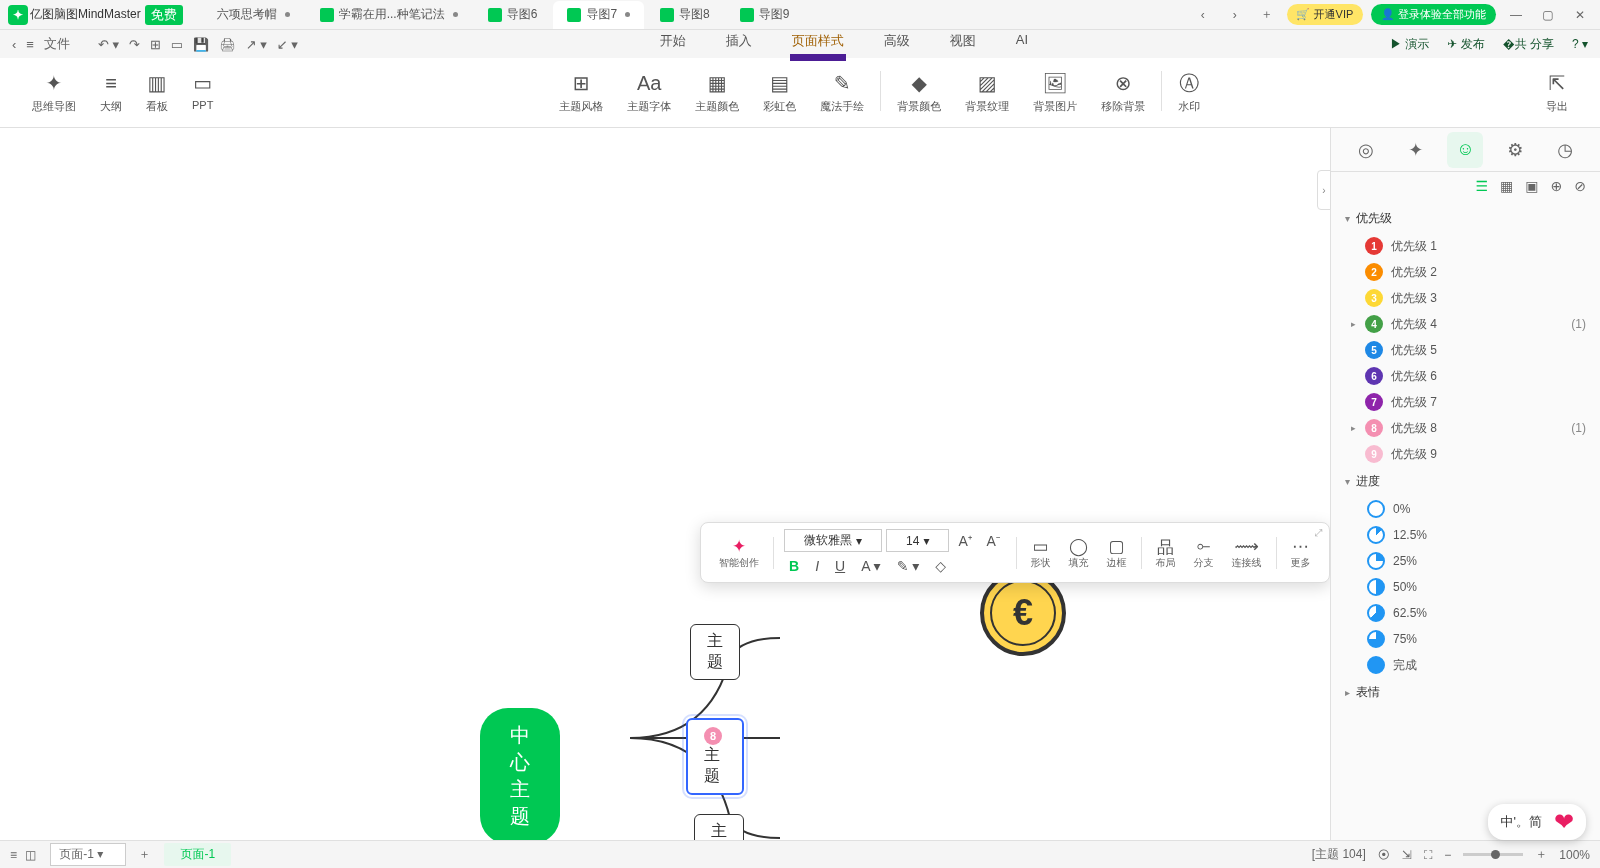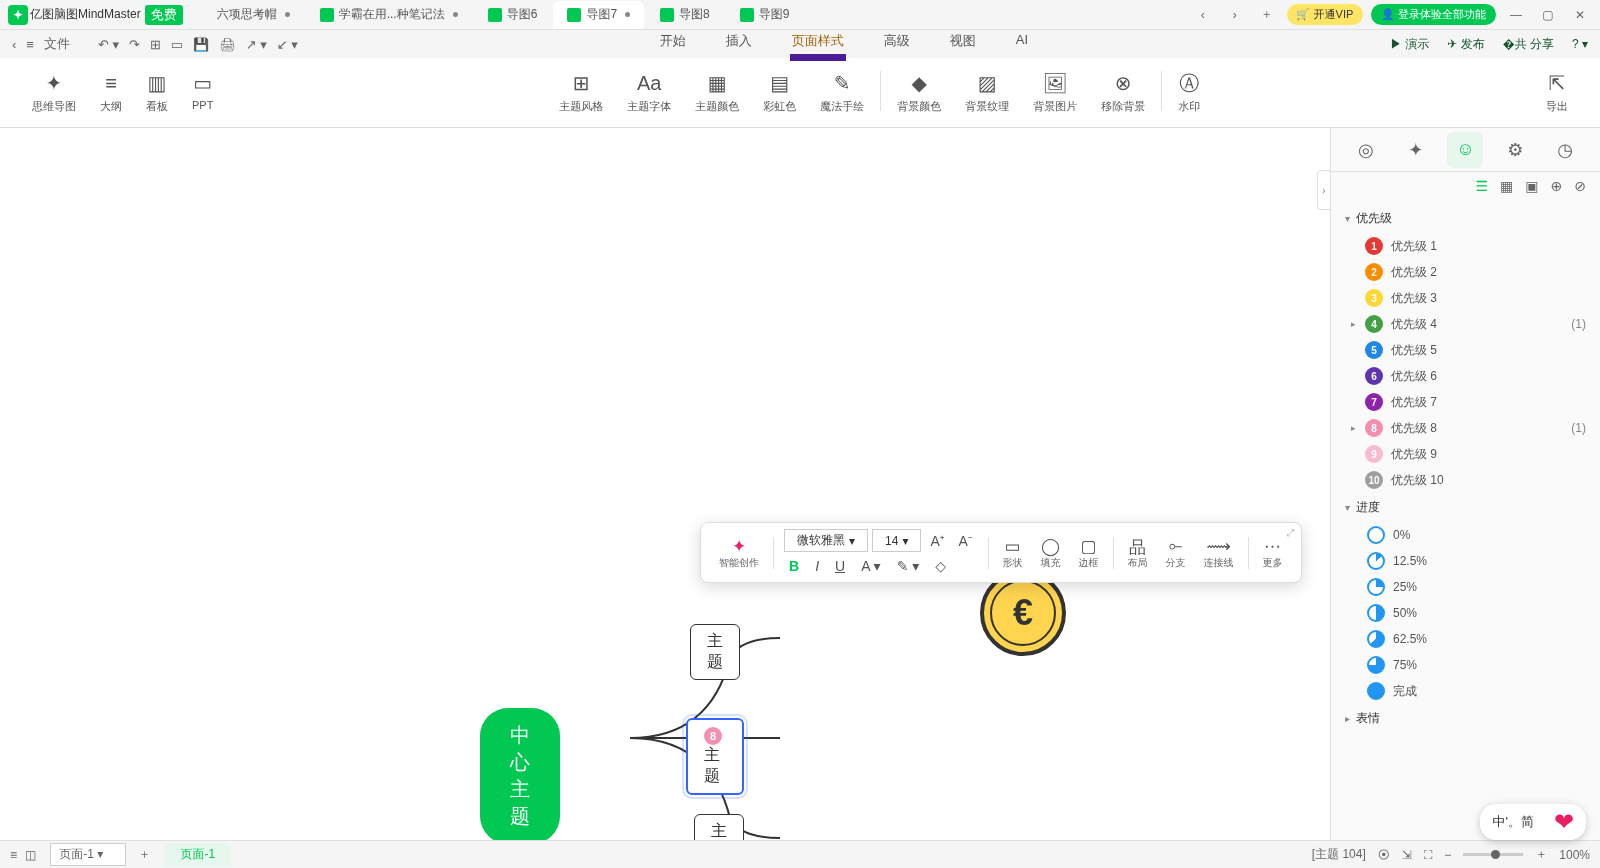--- a/index.html
+++ b/index.html
@@ -52,26 +52,26 @@
 .mindmap{position:absolute;top:380px;left:480px}
 .central{position:absolute;left:0;top:200px;background:#00c853;color:#fff;padding:14px 30px;border-radius:28px;font-size:20px;font-weight:500}
 .topic{position:absolute;border:1.5px solid #333;border-radius:6px;padding:6px 16px;font-size:16px;background:#fff}
 .topic.sel{border:2.5px solid #3366ff;outline:2px solid rgba(51,102,255,.2);outline-offset:2px}
 .topic-badge{display:inline-flex;width:18px;height:18px;background:#f48fb1;color:#fff;border-radius:50%;align-items:center;justify-content:center;font-size:11px;font-weight:bold;margin-right:4px;vertical-align:middle}
 .coin{position:absolute;width:86px;height:86px;border:4px solid #333;border-radius:50%;background:#ffd54f;display:flex;align-items:center;justify-content:center;font-size:36px;font-weight:bold;color:#333}
 .coin::before{content:"";position:absolute;inset:6px;border:2px solid #333;border-radius:50%}
 .floatbar{position:absolute;background:#fff;border:1px solid #ddd;border-radius:8px;box-shadow:0 4px 16px rgba(0,0,0,.15);display:flex;align-items:center;padding:6px 10px;gap:2px}
 .fb-grp{display:flex;flex-direction:column;align-items:center;padding:0 8px;font-size:10px;color:#666;cursor:pointer}
 .fb-ico{font-size:17px;color:#555;height:20px}
-.fb-sel{border:1px solid #ccc;padding:2px 12px;font-size:12px;display:flex;align-items:center;gap:4px}
+.fb-sel{border:1px solid #ccc;padding:2px 19px;font-size:12px;display:flex;align-items:center;gap:4px}
 .fb-sep{width:1px;height:32px;background:#e0e0e0;margin:0 4px}
 .fb-btn{padding:2px 5px;cursor:pointer;font-size:14px;color:#555}
 .collapse-btn{position:absolute;top:42px;left:-14px;width:14px;height:40px;background:#fff;border:1px solid #ddd;border-radius:4px 0 0 4px;display:flex;align-items:center;justify-content:center;font-size:10px;color:#888;cursor:pointer}
 svg.connector{position:absolute;pointer-events:none}
-.ime{position:absolute;bottom:28px;right:14px;background:#fff;border-radius:16px;padding:4px 12px;box-shadow:0 2px 8px rgba(0,0,0,.2);display:flex;align-items:center;gap:20px;font-size:13px}
+.ime{position:absolute;bottom:28px;right:14px;background:#fff;border-radius:16px;padding:4px 12px;box-shadow:0 2px 8px rgba(0,0,0,.2);display:flex;align-items:center;gap:12px;font-size:13px}
 .heart{color:#e91e63;font-size:24px}
 </style>
 </head>
 <body>
 
 <div class="titlebar">
   <div class="logo">✦</div>
   <span class="apptitle">亿图脑图MindMaster</span>
   <span class="freebadge">免费</span>
   <div class="tabs" id="tabs">
@@ -349,25 +349,20 @@
           <span class="arrow">▸</span>
           <span class="prio-badge" style="background:#f48fb1">8</span>
           <span>优先级 8</span>
           <span class="prio-count">(1)</span>
         </div>
         <div class="prio-item">
           <span class="arrow"></span>
           <span class="prio-badge" style="background:#f8bbd0">9</span>
           <span>优先级 9</span>
         </div>
-        <div class="prio-item">
-          <span class="arrow"></span>
-          <span class="prio-badge" style="background:#9e9e9e">10</span>
-          <span>优先级 10</span>
-        </div>
       </div>
     <div class="section-hdr">
         <span class="chev">▾</span>
         <span>进度</span>
       </div>
     <div id="progress">
         <div class="prog-item">
           <span class="prog-ico" style="background:conic-gradient(#2196f3 0 0%,#fff 0)"></span>
           <span>0%</span>
         </div>

